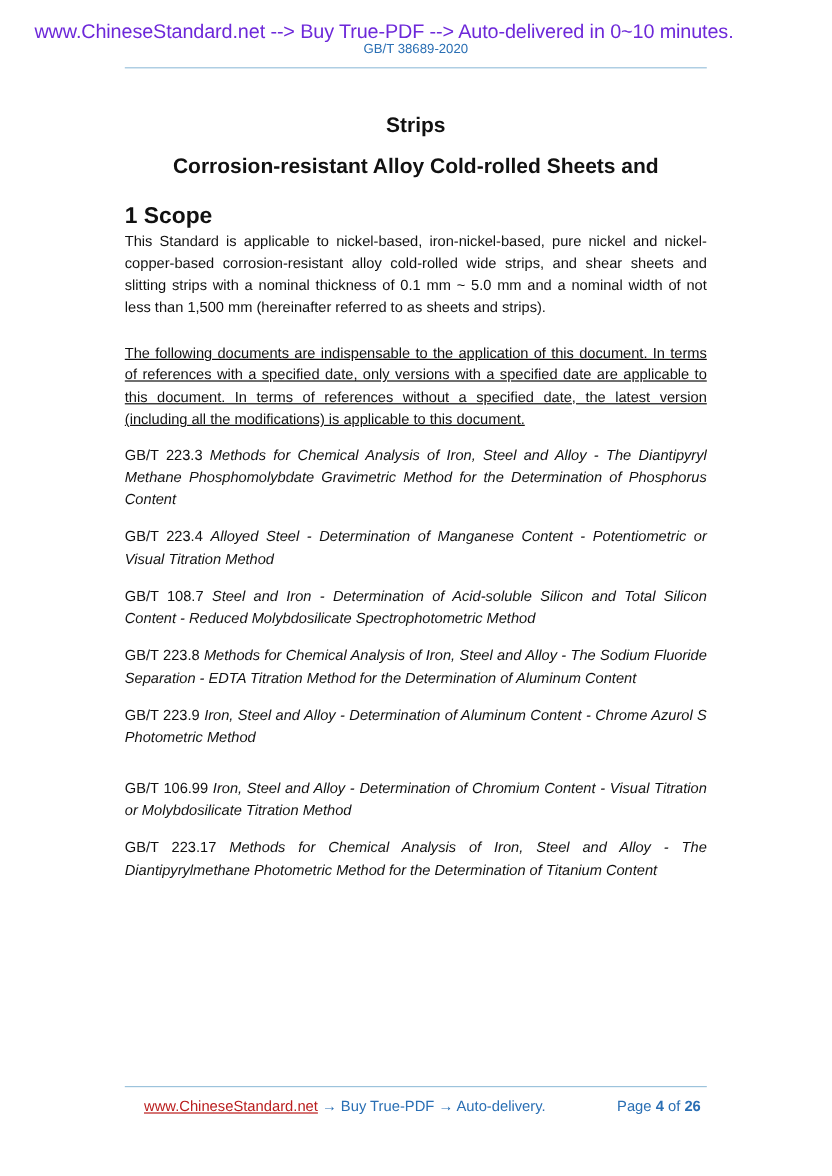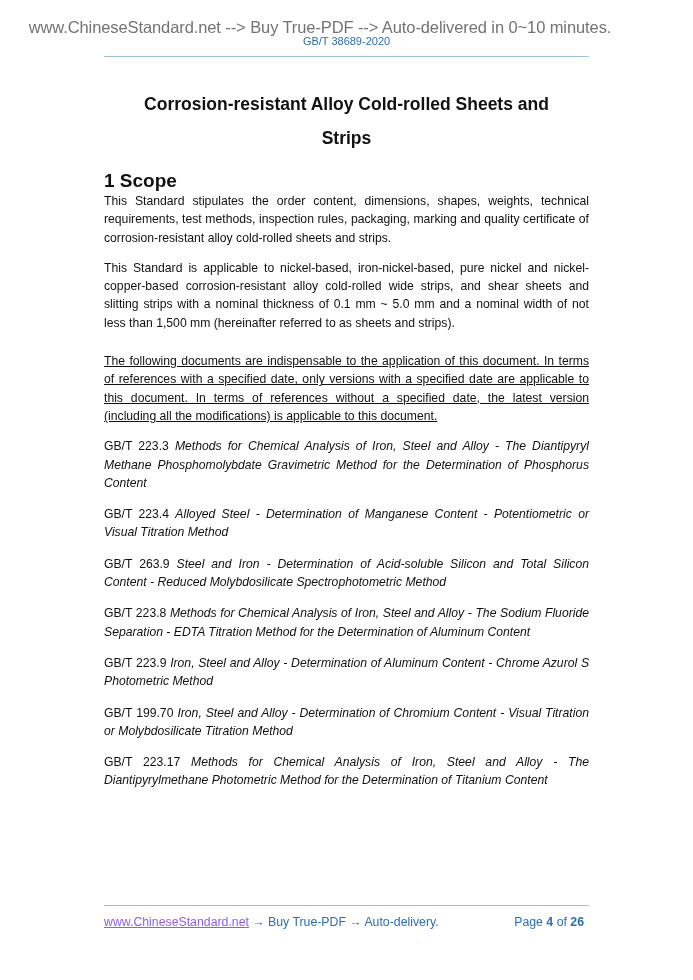--- a/index.html
+++ b/index.html
@@ -1,70 +1,69 @@
 <!DOCTYPE html>
 <html><head>
 <meta charset="utf-8">
 <style>
   html, body { margin: 0; padding: 0; background: #ffffff; }
   body { width: 693px; height: 980px; position: relative; overflow: hidden; font-family: "Liberation Sans", sans-serif; color: #111; }
-  .banner { position: absolute; top: 18px; left: 0; width: 640px; text-align: center; color: #737373; font-size: 16.5px; white-space: nowrap; letter-spacing: -0.1px; }
+  .banner { position: absolute; top: 18px; left: 0; width: 640px; text-align: center; color: #6d28d9; font-size: 16.5px; white-space: nowrap; letter-spacing: -0.1px; }
   .std-no { position: absolute; top: 35px; left: 0; width: 693px; text-align: center; color: #2a6fb4; font-size: 11px; }
   .hr-top { position: absolute; top: 56px; left: 104px; width: 485px; height: 1px; background: #9cc3dc; }
   .title { position: absolute; top: 87px; left: 104px; width: 485px; text-align: center; font-weight: bold; font-size: 17.5px; line-height: 34px; }
   .content { position: absolute; top: 170px; left: 104px; width: 485px; }
   h2 { font-size: 19px; font-weight: bold; margin: 0; }
   p { margin: 0; font-size: 12.2px; line-height: 18.3px; text-align: justify; }
   .ref-title { font-style: italic; }
   .hr-bot { position: absolute; top: 905px; left: 104px; width: 485px; height: 1px; background: #9cc3dc; }
   .footer { position: absolute; top: 915px; left: 104px; width: 480px; font-size: 12.3px; color: #2a6fb4; display: flex; justify-content: space-between; }
-  .footer a { color: #8b5cf6; text-decoration: underline; }
+  .footer a { color: #b91c1c; text-decoration: underline; margin-left: 16px; }
   .footer b { font-weight: bold; }
 </style>
 </head>
 <body>
 
 <div class="banner">www.ChineseStandard.net --&gt; Buy True-PDF --&gt; Auto-delivered in 0~10 minutes.</div>
 <div class="std-no">GB/T 38689-2020</div>
 <div class="hr-top"></div>
 
 <div class="title">
+  <div>Strips</div>
   <div>Corrosion-resistant Alloy Cold-rolled Sheets and</div>
-  <div>Strips</div>
 </div>
 
 <div class="content">
   <h2 style="">1 Scope</h2>
-  <p style="margin-bottom:12px;">This Standard stipulates the order content, dimensions, shapes, weights, technical requirements, test methods, inspection rules, packaging, marking and quality certificate of corrosion-resistant alloy cold-rolled sheets and strips.</p>
   <p style="margin-bottom:20px;">This Standard is applicable to nickel-based, iron-nickel-based, pure nickel and nickel-copper-based corrosion-resistant alloy cold-rolled wide strips, and shear sheets and slitting strips with a nominal thickness of 0.1 mm ~ 5.0 mm and a nominal width of not less than 1,500 mm (hereinafter referred to as sheets and strips).</p>
 
   <p style="margin-bottom:12px;text-decoration:underline;">The following documents are indispensable to the application of this document. In terms of references with a specified date, only versions with a specified date are applicable to this document. In terms of references without a specified date, the latest version (including all the modifications) is applicable to this document.</p>
 
   <p style="margin-bottom:13px;">
     <span>GB/T 223.3</span>
     <span class="ref-title">Methods for Chemical Analysis of Iron, Steel and Alloy - The Diantipyryl Methane Phosphomolybdate Gravimetric Method for the Determination of Phosphorus Content</span>
   </p>
   <p style="margin-bottom:13px;">
     <span>GB/T 223.4</span>
     <span class="ref-title">Alloyed Steel - Determination of Manganese Content - Potentiometric or Visual Titration Method</span>
   </p>
   <p style="margin-bottom:13px;">
-    <span>GB/T 263.9</span>
+    <span>GB/T 108.7</span>
     <span class="ref-title">Steel and Iron - Determination of Acid-soluble Silicon and Total Silicon Content - Reduced Molybdosilicate Spectrophotometric Method</span>
   </p>
   <p style="margin-bottom:13px;">
     <span>GB/T 223.8</span>
     <span class="ref-title">Methods for Chemical Analysis of Iron, Steel and Alloy - The Sodium Fluoride Separation - EDTA Titration Method for the Determination of Aluminum Content</span>
   </p>
-  <p style="margin-bottom:13px;">
+  <p style="margin-bottom:24px;">
     <span>GB/T 223.9</span>
     <span class="ref-title">Iron, Steel and Alloy - Determination of Aluminum Content - Chrome Azurol S Photometric Method</span>
   </p>
   <p style="margin-bottom:13px;">
-    <span>GB/T 199.70</span>
+    <span>GB/T 106.99</span>
     <span class="ref-title">Iron, Steel and Alloy - Determination of Chromium Content - Visual Titration or Molybdosilicate Titration Method</span>
   </p>
   <p>
     <span>GB/T 223.17</span>
     <span class="ref-title">Methods for Chemical Analysis of Iron, Steel and Alloy - The Diantipyrylmethane Photometric Method for the Determination of Titanium Content</span>
   </p>
 </div>
 
 <div class="hr-bot"></div>
 <div class="footer">

